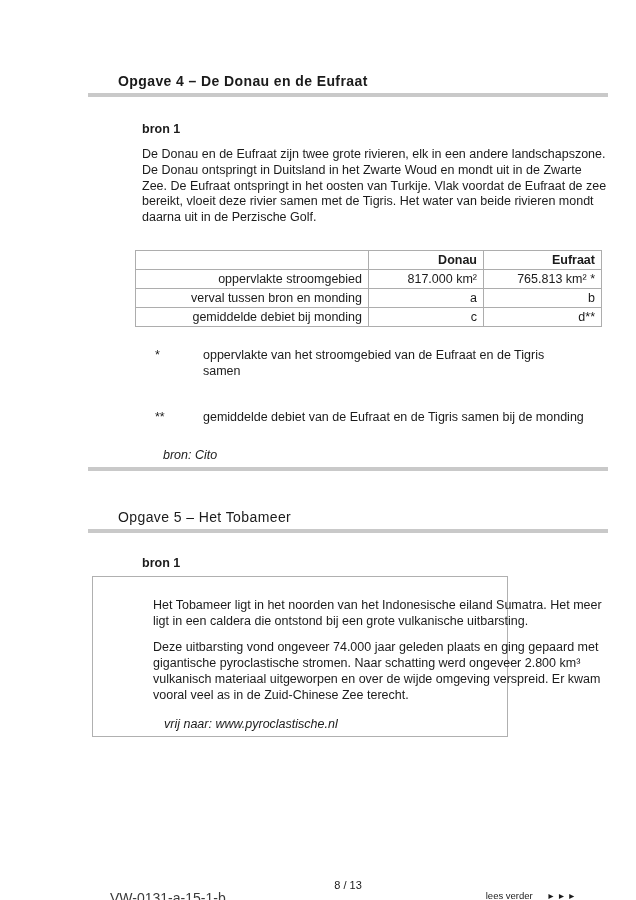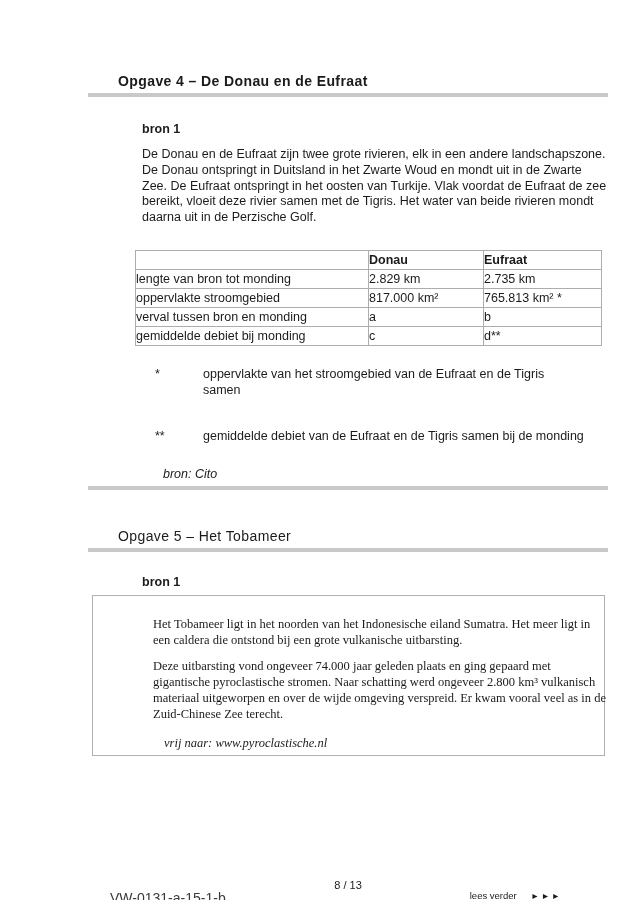--- a/index.html
+++ b/index.html
@@ -58,47 +58,46 @@
     line-height: 15.8px;
   }
   table.rivers {
     margin: 24px 0 0 105px;
     width: 466px;
     border-collapse: collapse;
     table-layout: fixed;
   }
   table.rivers th, table.rivers td {
     border: 1px solid #adadad;
-    padding: 2px 0;
+    padding: 2px 6px;
     height: 19px;
     font-size: 12.5px;
     font-weight: normal;
-    text-align: left;
+    text-align: right;
     vertical-align: middle;
     white-space: nowrap;
     overflow: hidden;
   }
   table.rivers th { font-weight: bold; }
   .col0 { width: 233px; }
   .col1 { width: 115px; }
   .col2 { width: 118px; }
   .footnotes { margin: 4px 0 0 105px; width: 470px; }
   .footnote { display: flex; line-height: 16px; }
   .footnote .marker { width: 28px; flex: 0 0 28px; }
   .source {
     font-style: italic;
     line-height: 13px;
   }
   .source.cito { margin: 14px 0 0 133px; }
   .text-box {
     margin: 6px 0 0 62px;
-    width: 513px;
+    width: 416px;
     border: 1px solid #b0b0b0;
     padding: 10px 8px 5px 50px;
-    font-family: Liberation Serif, serif;
   }
   .text-box p {
     width: 453px;
     line-height: 16.1px;
   }
   .text-box .source { margin: 13px 0 0 21px; line-height: 14px; }
   .footer {
     position: absolute;
     left: 58px;
     right: 58px;
@@ -109,21 +108,21 @@
   .doc-code {
     position: absolute;
     left: 2px;
     top: 2px;
     font-size: 14px;
     color: #3a3a3a;
   }
   .page-num { font-size: 11px; }
   .lees-verder {
     position: absolute;
-    right: 16px;
+    right: 0;
     top: 2px;
     font-size: 9.5px;
     white-space: nowrap;
   }
   .arrows {
     margin-left: 4px;
     letter-spacing: 2px;
     font-size: 8.5px;
   }
 </style>
@@ -147,25 +146,20 @@
         <col class="col2">
     </colgroup>
     <thead>
       <tr>
         <th></th>
         <th>Donau</th>
         <th>Eufraat</th>
       </tr>
     </thead>
     <tbody>
-      <tr>
-        <td>lengte van bron tot monding</td>
-        <td>2.829 km</td>
-        <td>2.735 km</td>
-      </tr>
       <tr>
         <td>oppervlakte stroomgebied</td>
         <td>817.000 km²</td>
         <td>765.813 km² *</td>
       </tr>
       <tr>
         <td>verval tussen bron en monding</td>
         <td>a</td>
         <td>b</td>
       </tr>

